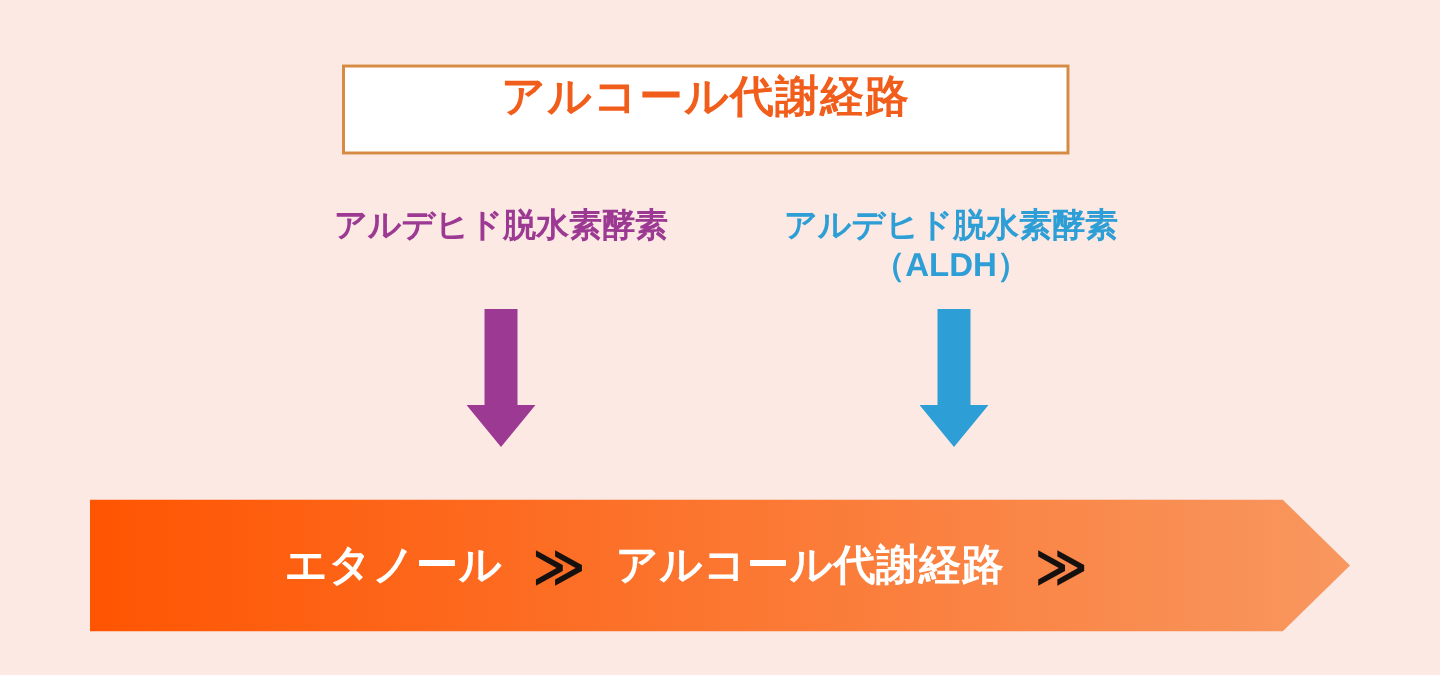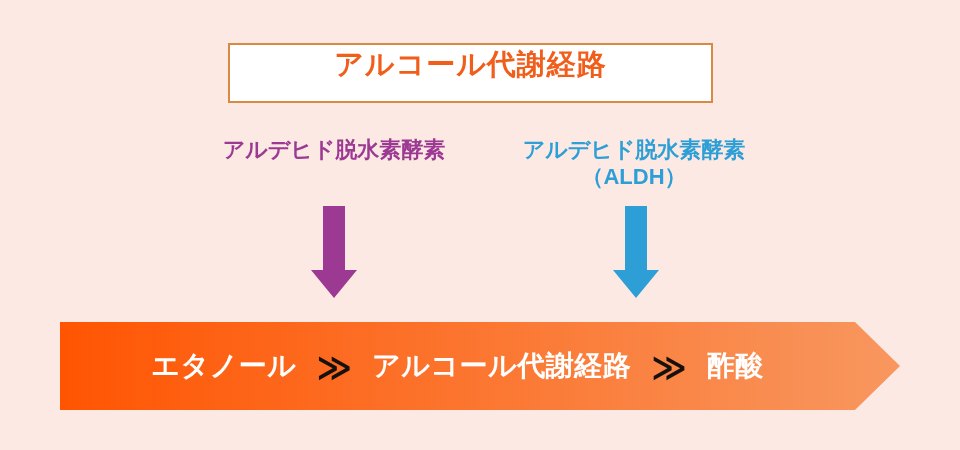--- a/index.html
+++ b/index.html
@@ -64,21 +64,21 @@
     width: 46px;
     height: 92px;
   }
   .down-arrow.adh  { left: 311px; }
   .down-arrow.aldh { left: 613px; }
 
   
   .pathway-band {
     position: absolute;
     left: 60px;
-    top: 322px;
+    top: 333px;
     width: 840px;
     height: 88px;
   }
   .pathway-band svg {
     position: absolute;
     left: 0;
     top: 0;
     display: block;
   }
   .pathway-steps {
@@ -140,17 +140,16 @@
           <stop offset="1" style="stop-color: var(--bandEnd, #F8975F)"></stop>
         </linearGradient>
       </defs>
       <polygon points="0,0 795,0 840,44 795,88 0,88" fill="url(#bandGrad)"></polygon>
     </svg>
     <div class="pathway-steps">
       <span class="step-label">エタノール</span>
       <span class="chevron">≫</span>
       <span class="step-label">アルコール代謝経路</span>
       <span class="chevron">≫</span>
-      <span class="step-label">酢酸</span>
     </div>
   </div>
 
 </div>
 
 </body></html>

